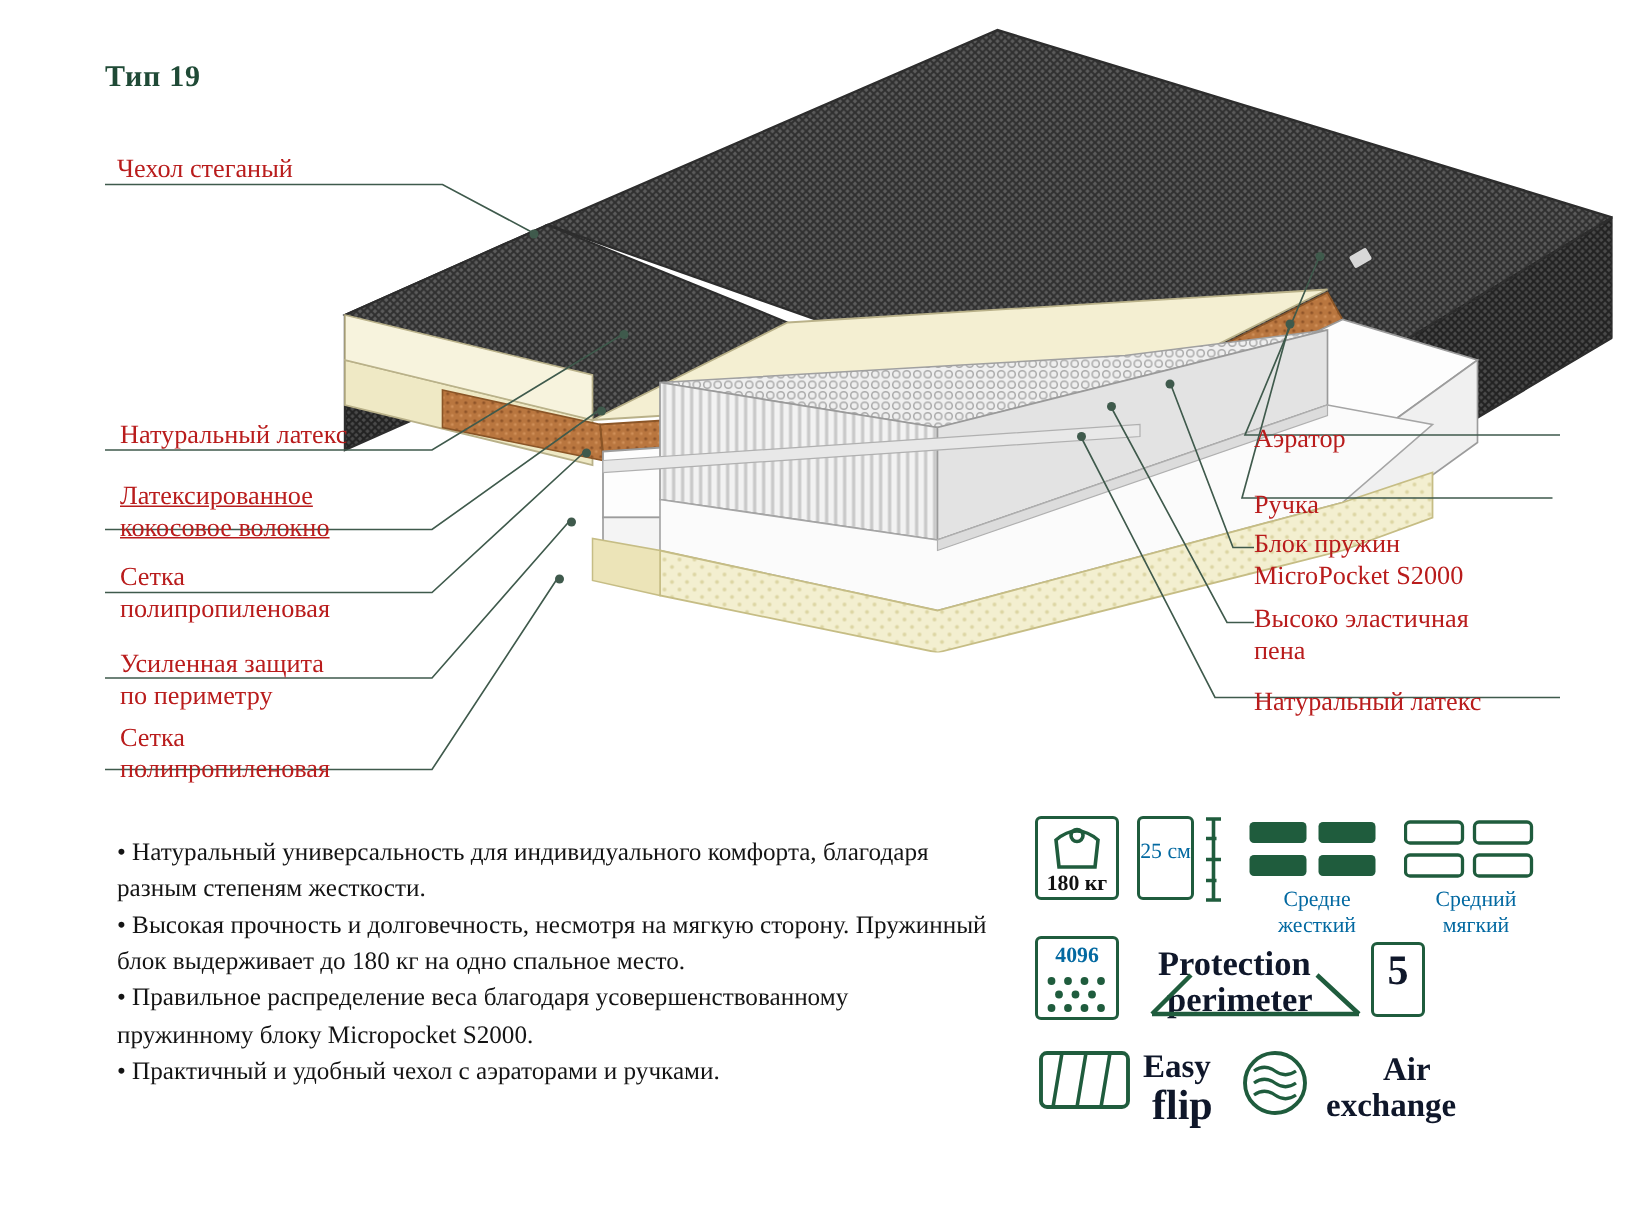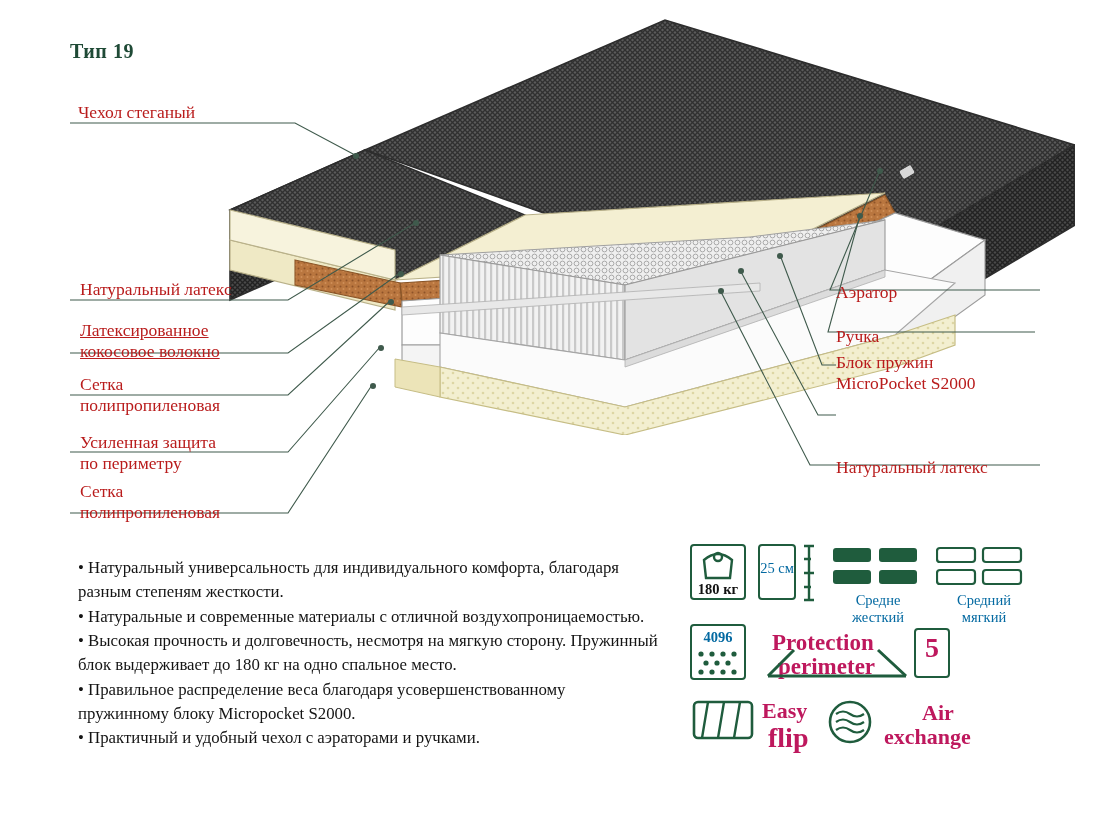--- a/index.html
+++ b/index.html
@@ -58,21 +58,21 @@
     box-sizing: border-box;
   }
   .icon-label {
     font-size: 14.5px;
     color: #0369a1;
     text-align: center;
     line-height: 1.15;
     font-family: "Liberation Serif", serif;
   }
   .big-green {
-    color: #be185d;
+    color: #0f172a;
     font-weight: bold;
     font-family: "Liberation Serif", serif;
   }
 
   svg { display: block; }
 </style>
 </head>
 <body>
 
 <div id="stage">
@@ -197,26 +197,27 @@
   <div class="abs label" style="left:80px; top:481px;">Сетка
 полипропиленовая</div>
 
   <div class="abs label" style="left:836px; top:282px;">Аэратор</div>
 
   <div class="abs label" style="left:836px; top:326px;">Ручка</div>
 
   <div class="abs label" style="left:836px; top:352px;">Блок пружин
 MicroPocket S2000</div>
 
+  <div class="abs label" style="left:836px; top:402px;">Высоко эластичная
+пена</div>
 
   <div class="abs label" style="left:836px; top:457px;">Натуральный латекс</div>
 
   <div class="abs" id="bullets">
     <p>• Натуральный универсальность для индивидуального комфорта, благодаря разным степеням жесткости.</p>
-    <p>• Натуральные и современные материалы с отличной воздухопроницаемостью.</p>
     <p>• Высокая прочность и долговечность, несмотря на мягкую сторону. Пружинный блок выдерживает до 180 кг на одно спальное место.</p>
     <p>• Правильное распределение веса благодаря усовершенствованному пружинному блоку Micropocket S2000.</p>
     <p>• Практичный и удобный чехол с аэраторами и ручками.</p>
   </div>
 
   <div class="abs icon-box" style="left:690px; top:544px; width:56px; height:56px;">
     <svg width="52" height="34" viewBox="0 0 52 34" style="margin:2px auto 0 auto;">
       <path d="M14 30 L12 12 Q26 0 40 12 L38 30 Z" fill="none" stroke="#1f5c3d" stroke-width="2.4"></path>
       <circle cx="26" cy="9" r="4" fill="none" stroke="#1f5c3d" stroke-width="2.4"></circle>
     </svg>

